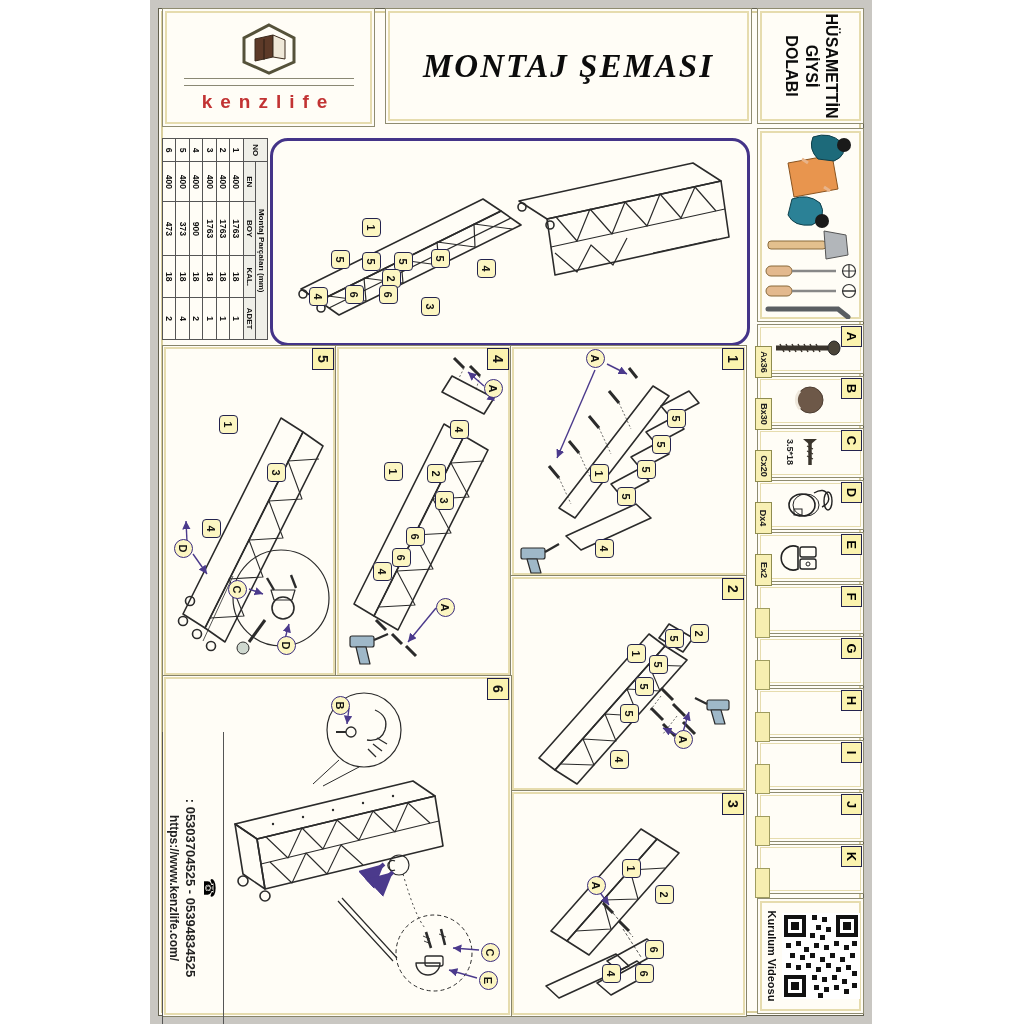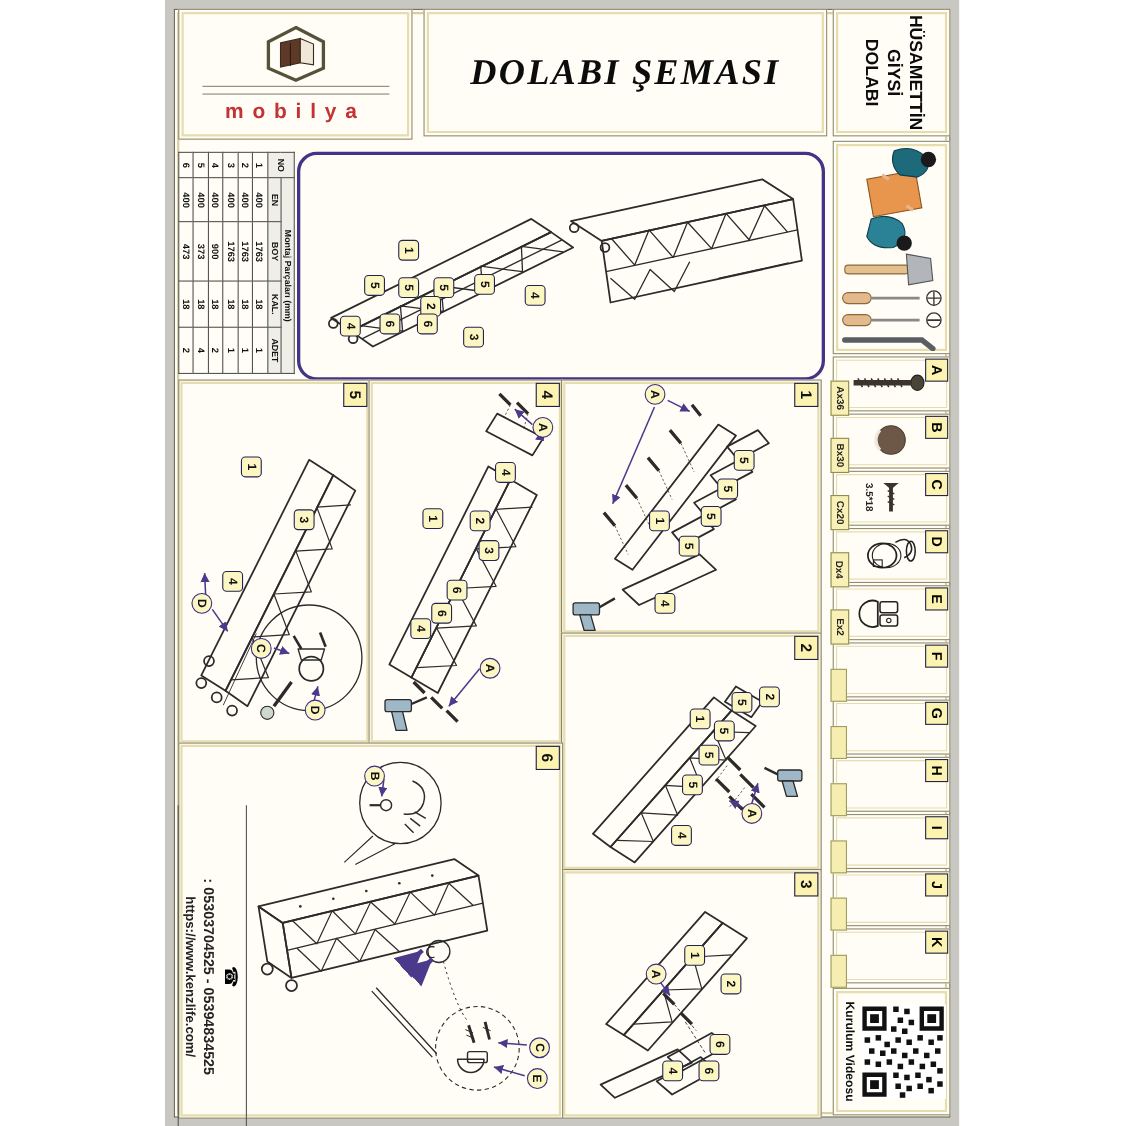--- a/index.html
+++ b/index.html
@@ -73,25 +73,25 @@
 
   <div class="box logo-box" style="left:12px;top:8px;width:211px;height:117px;">
     <svg width="60" height="52" viewBox="0 0 60 52">
       <polygon points="30,2 55,15 55,39 30,50 5,39 5,15" fill="none" stroke="#55523a" stroke-width="3"></polygon>
       <polygon points="16,16 34,12 34,34 16,38" fill="#5d3a28" stroke="#3a2a1c" stroke-width="1"></polygon>
       <polygon points="34,12 46,17 46,36 34,34" fill="#efe8d8" stroke="#3a2a1c" stroke-width="1"></polygon>
       <line x1="25" y1="16" x2="25" y2="37" stroke="#2a1c12" stroke-width="1"></line>
     </svg>
     <div class="rule"></div>
     <div class="rule"></div>
-    <div class="mob">mobilya</div>
+    <div class="mob">kenzlife</div>
   </div>
 
   <div class="box title-box" style="left:235px;top:8px;width:365px;height:114px;">
-    <div class="title-text">DOLABI ŞEMASI</div>
+    <div class="title-text">MONTAJ ŞEMASI</div>
   </div>
 
   <div class="box" style="left:607px;top:8px;width:105px;height:114px;">
     <div class="rot prod-text">
       <div>HÜSAMETTİN</div>
       <div>GİYSİ</div>
       <div>DOLABI</div>
     </div>
   </div>
 

